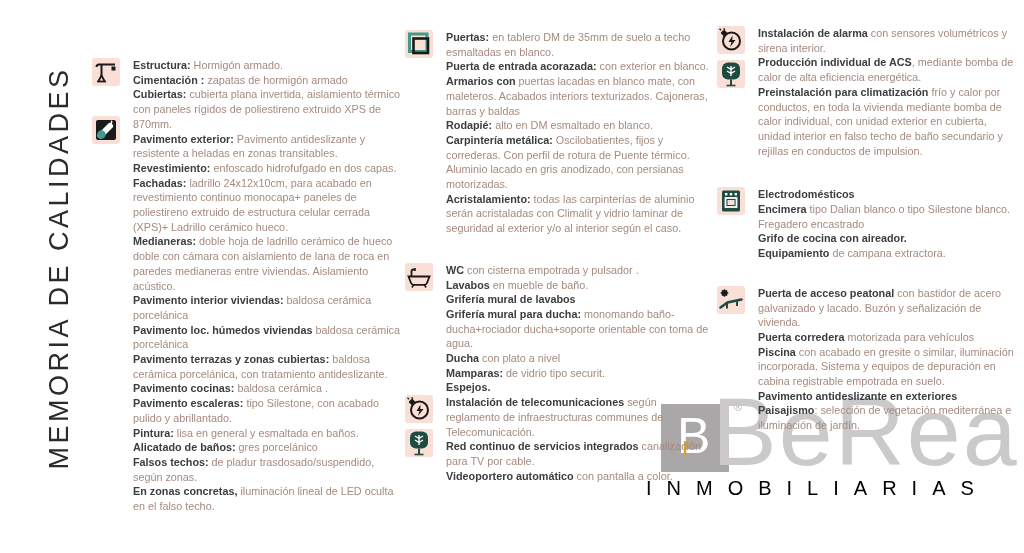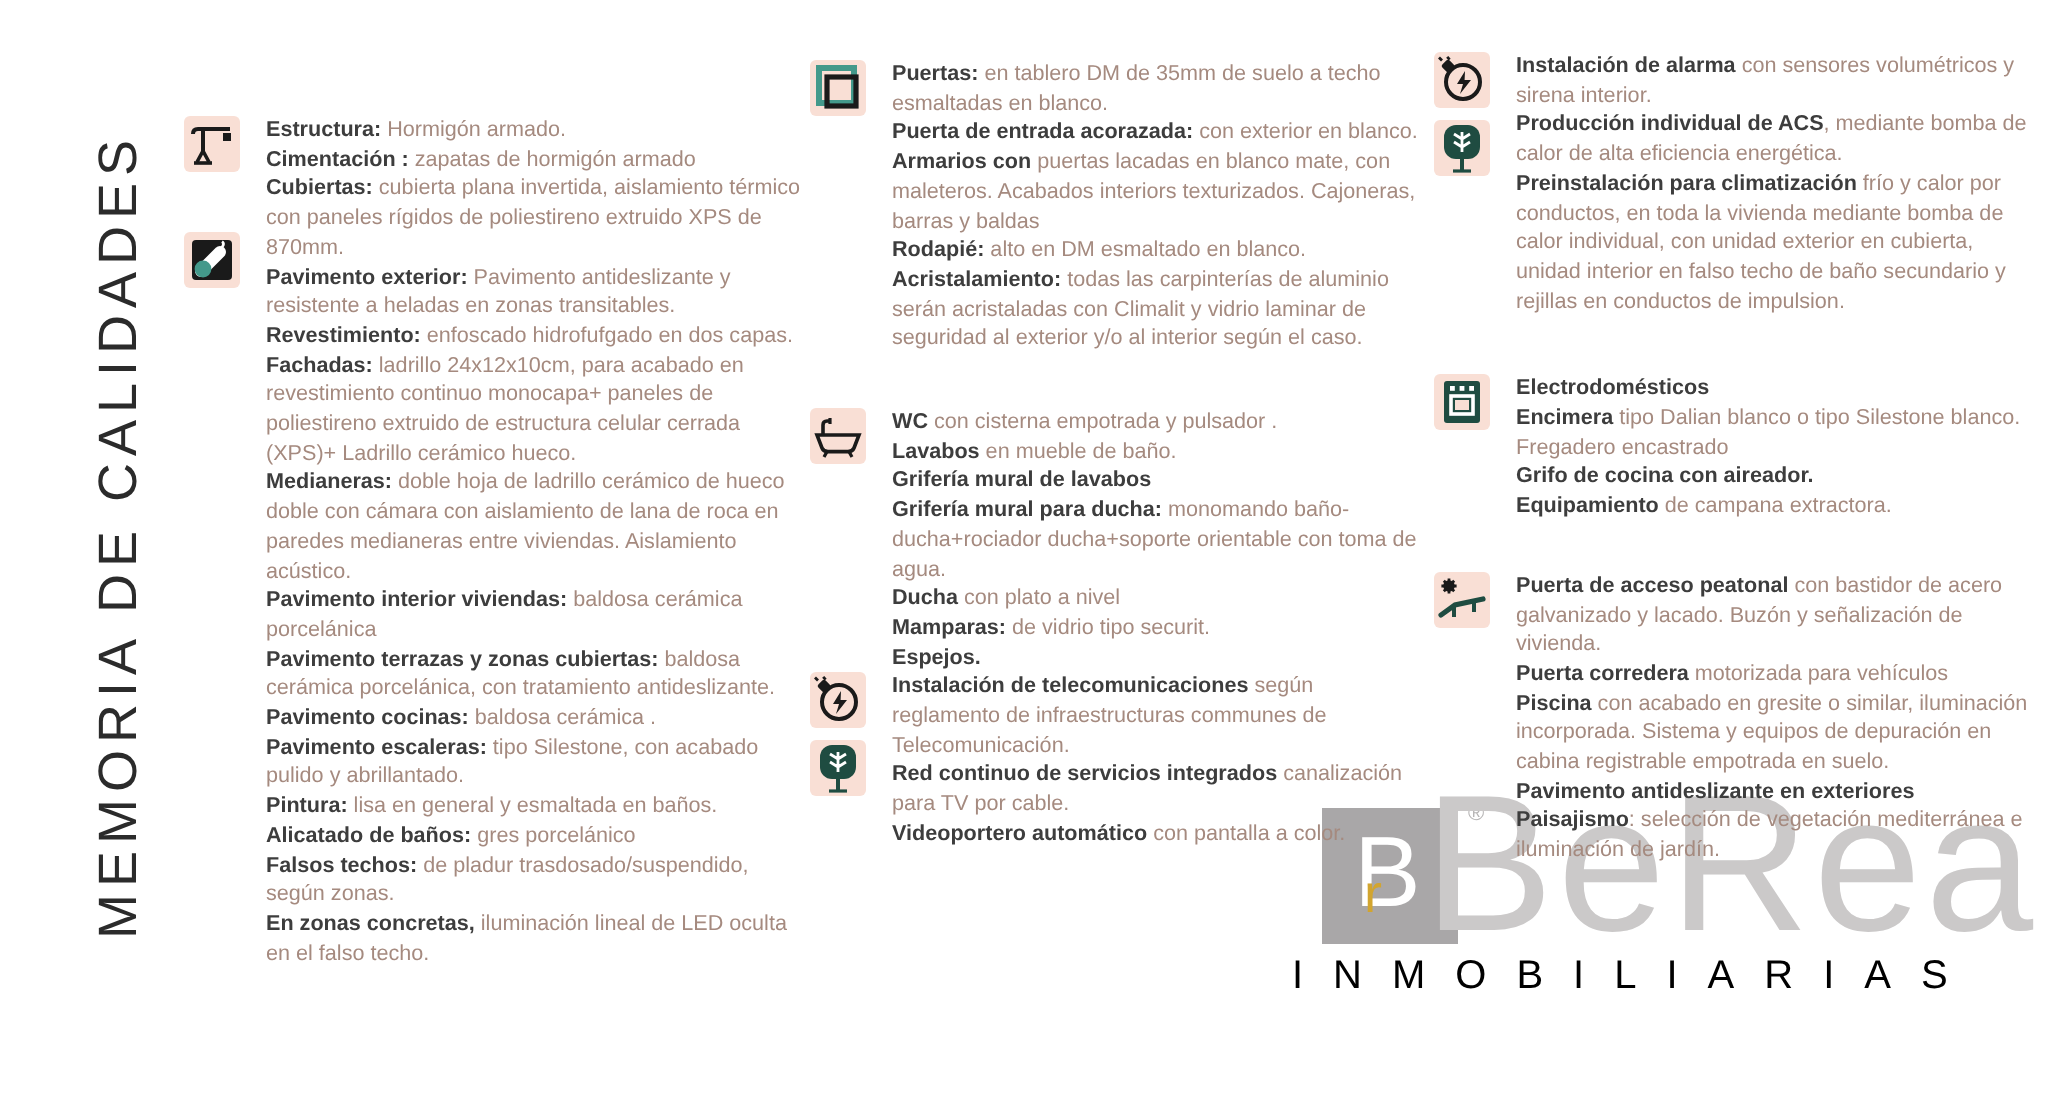--- a/index.html
+++ b/index.html
@@ -93,20 +93,21 @@
         </div>
         <div class="text-col" data-name="section-text">
           <p class="para" data-name="spec-item"><b data-name="spec-item-label">Estructura:</b> Hormigón armado.</p>
           <p class="para" data-name="spec-item"><b data-name="spec-item-label">Cimentación :</b> zapatas de hormigón armado</p>
           <p class="para" data-name="spec-item"><b data-name="spec-item-label">Cubiertas:</b> cubierta plana invertida, aislamiento térmico con paneles rígidos de poliestireno extruido XPS de 870mm.</p>
           <p class="para" data-name="spec-item"><b data-name="spec-item-label">Pavimento exterior:</b> Pavimento antideslizante y resistente a heladas en zonas transitables.</p>
           <p class="para" data-name="spec-item"><b data-name="spec-item-label">Revestimiento:</b> enfoscado hidrofufgado en dos capas.</p>
           <p class="para" data-name="spec-item"><b data-name="spec-item-label">Fachadas:</b> ladrillo 24x12x10cm, para acabado en revestimiento continuo monocapa+ paneles de poliestireno extruido de estructura celular cerrada (XPS)+ Ladrillo cerámico hueco.</p>
           <p class="para" data-name="spec-item"><b data-name="spec-item-label">Medianeras:</b> doble hoja de ladrillo cerámico de hueco doble con cámara con aislamiento de lana de roca en paredes medianeras entre viviendas. Aislamiento acústico.</p>
           <p class="para" data-name="spec-item"><b data-name="spec-item-label">Pavimento interior viviendas:</b> baldosa cerámica porcelánica</p>
+          <p class="para" data-name="spec-item"><b data-name="spec-item-label">Pavimento loc. húmedos viviendas</b> baldosa cerámica porcelánica</p>
           <p class="para" data-name="spec-item"><b data-name="spec-item-label">Pavimento terrazas y zonas cubiertas:</b> baldosa cerámica porcelánica, con tratamiento antideslizante.</p>
           <p class="para" data-name="spec-item"><b data-name="spec-item-label">Pavimento cocinas:</b> baldosa cerámica .</p>
           <p class="para" data-name="spec-item"><b data-name="spec-item-label">Pavimento escaleras:</b> tipo Silestone, con acabado pulido y abrillantado.</p>
           <p class="para" data-name="spec-item"><b data-name="spec-item-label">Pintura:</b> lisa en general y esmaltada en baños.</p>
           <p class="para" data-name="spec-item"><b data-name="spec-item-label">Alicatado de baños:</b> gres porcelánico</p>
           <p class="para" data-name="spec-item"><b data-name="spec-item-label">Falsos techos:</b> de pladur trasdosado/suspendido, según zonas.</p>
           <p class="para" data-name="spec-item"><b data-name="spec-item-label">En zonas concretas,</b> iluminación lineal de LED oculta en el falso techo.</p>
         </div>
       </div>
     </div>
@@ -118,20 +119,21 @@
               <rect x="4.5" y="4" width="17.5" height="17.5" fill="none" stroke="#44998b" stroke-width="3"></rect>
               <rect x="8.5" y="8.5" width="14.5" height="14.5" fill="none" stroke="#1a1a1a" stroke-width="2.6"></rect>
             </svg>
           </div>
         </div>
         <div class="text-col" data-name="section-text">
           <p class="para" data-name="spec-item"><b data-name="spec-item-label">Puertas:</b> en tablero DM de 35mm de suelo a techo esmaltadas en blanco.</p>
           <p class="para" data-name="spec-item"><b data-name="spec-item-label">Puerta de entrada acorazada:</b> con exterior en blanco.</p>
           <p class="para" data-name="spec-item"><b data-name="spec-item-label">Armarios con</b> puertas lacadas en blanco mate, con maleteros. Acabados interiors texturizados. Cajoneras, barras y baldas</p>
           <p class="para" data-name="spec-item"><b data-name="spec-item-label">Rodapié:</b> alto en DM esmaltado en blanco.</p>
+          <p class="para" data-name="spec-item"><b data-name="spec-item-label">Carpintería metálica:</b> Oscilobatientes, fijos y correderas. Con perfil de rotura de Puente térmico. Aluminio lacado en gris anodizado, con persianas motorizadas.</p>
           <p class="para" data-name="spec-item"><b data-name="spec-item-label">Acristalamiento:</b> todas las carpinterías de aluminio serán acristaladas con Climalit y vidrio laminar de seguridad al exterior y/o al interior según el caso.</p>
         </div>
       </div>
       <div class="section" data-name="section-bathroom">
         <div class="icon-col" data-name="section-icons">
           <div class="icon-tile" data-name="bathtub-icon">
             <svg viewBox="0 0 28 28">
               <path d="M3.5 13.5 H24.5 L22 20 Q21.3 21.8 19 21.8 H9 Q6.7 21.8 6 20 Z" fill="none" stroke="#1a1a1a" stroke-width="1.8"></path>
               <path d="M6.5 13.5 V8.5 Q6.5 6.5 8.5 6.5 L10 6.5" fill="none" stroke="#1a1a1a" stroke-width="1.8"></path>
               <path d="M10 5 V8" stroke="#1a1a1a" stroke-width="1.6"></path>

